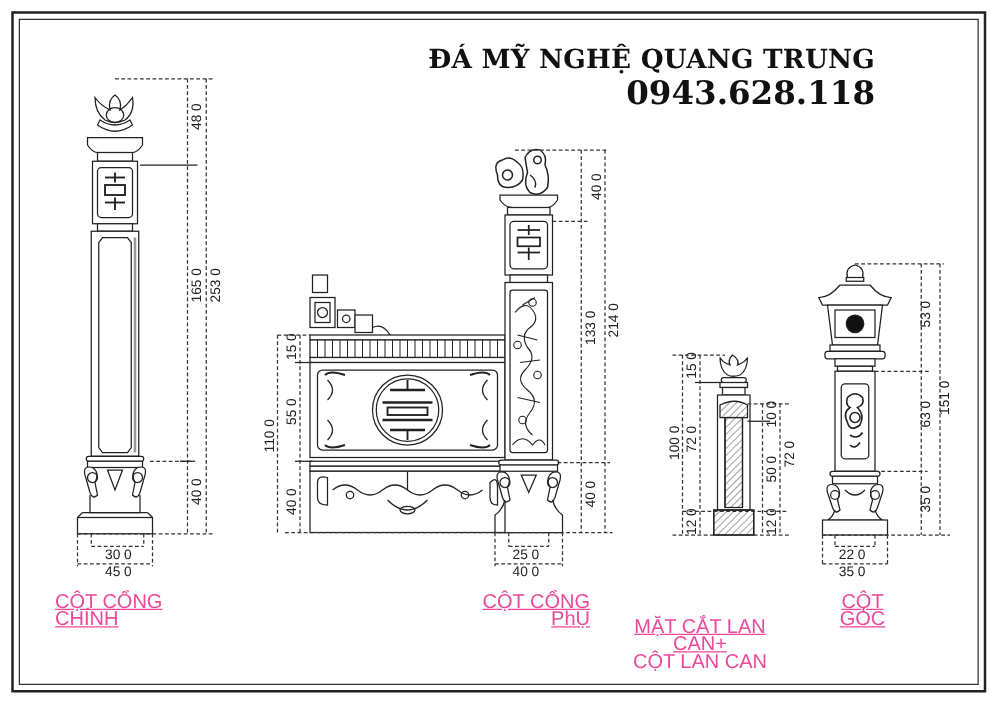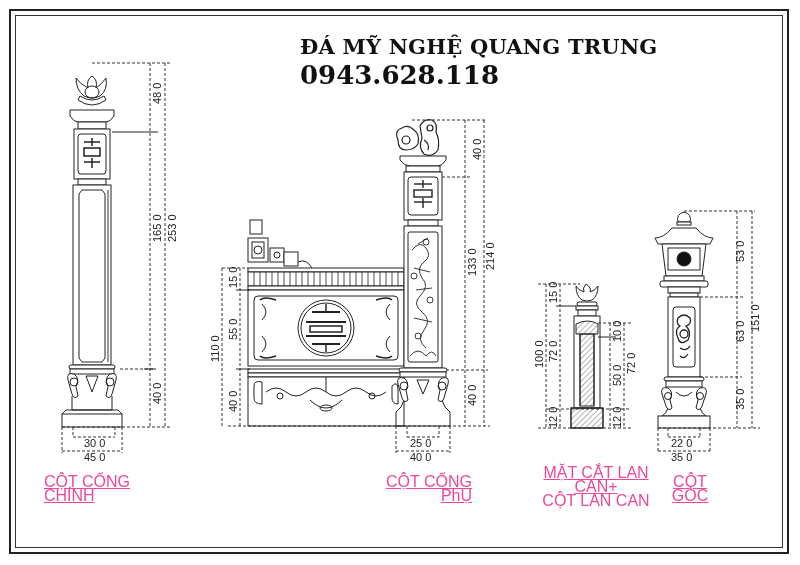--- a/index.html
+++ b/index.html
@@ -1,19 +1,19 @@
 <!DOCTYPE html>
 <html><head>
 <meta charset="utf-8">
 <style>
   html, body { margin: 0; padding: 0; background: #ffffff; }
   body { width: 800px; height: 565px; position: relative; overflow: hidden; font-family: "Liberation Sans", sans-serif; }
   .frame-outer { position: absolute; left: 9px; top: 9px; width: 780px; height: 545px; border: 2px solid #222; box-sizing: border-box; }
   .frame-inner { position: absolute; left: 15px; top: 15px; width: 768px; height: 533px; border: 1px solid #333; box-sizing: border-box; }
-  .title { position: absolute; left: 300px; top: 34px; width: 400px; text-align: left; font-family: "DejaVu Serif", "Liberation Serif", serif; font-weight: bold; color: #111; }
+  .title { position: absolute; left: 300px; top: 34px; width: 400px; text-align: right; font-family: "DejaVu Serif", "Liberation Serif", serif; font-weight: bold; color: #111; }
   .title .company { font-size: 21px; line-height: 26px; letter-spacing: 0.2px; }
   .title .phone { font-size: 26px; line-height: 30px; }
   svg.drawing { position: absolute; left: 0; top: 0; }
   .caption { position: absolute; font-size: 16px; color: #ec4899; text-align: center; text-decoration: underline; line-height: 14px; }
   .caption.plain { text-decoration: none; }
   .dim-text { font-family: "Liberation Sans", sans-serif; font-size: 11px; fill: #222; }
 </style>
 </head>
 <body>
 
@@ -346,17 +346,17 @@
     <text transform="translate(744,342) rotate(-90)">63 0</text>
     <text transform="translate(759,332) rotate(-90)">151 0</text>
     <text transform="translate(744,410) rotate(-90)">35 0</text>
     <text x="671" y="447">22 0</text>
     <text x="671" y="461">35 0</text>
   </g>
 </svg>
 
 <div class="caption" style="left:44px; top:475px; width:112px; text-align:left;">CỘT CỔNG CHÍNH</div>
 <div class="caption" style="left:372px; top:475px; width:100px; text-align:right;">CỘT CỔNG PhỤ</div>
-<div style="position:absolute; left:498px; top:466px; width:124px;margin-left:36px;">
+<div style="position:absolute; left:498px; top:495px; width:124px;">
   <div class="caption" style="position:static; width:124px;">MẶT CẮT LAN CAN+</div>
   <div class="caption plain" style="position:static; width:124px;">CỘT LAN CAN</div>
 </div>
 <div class="caption" style="left:660px; top:475px; width:60px; text-align:center;">CỘT GÓC</div>
 
 </body></html>

